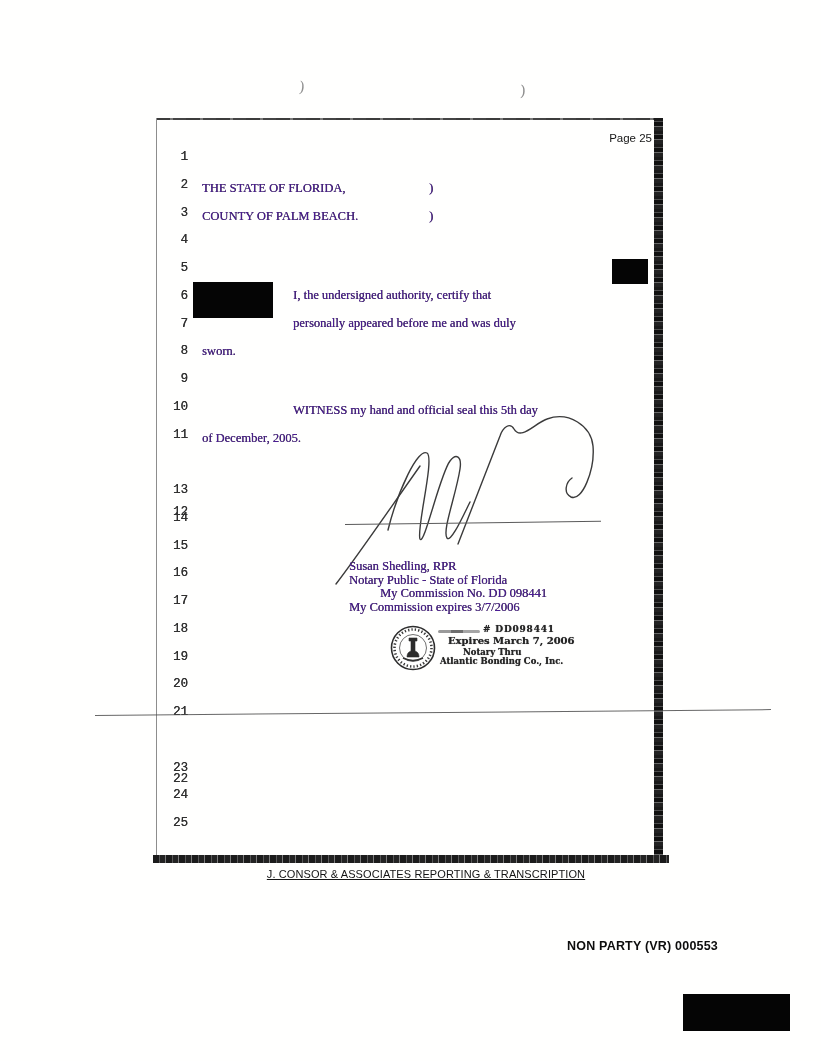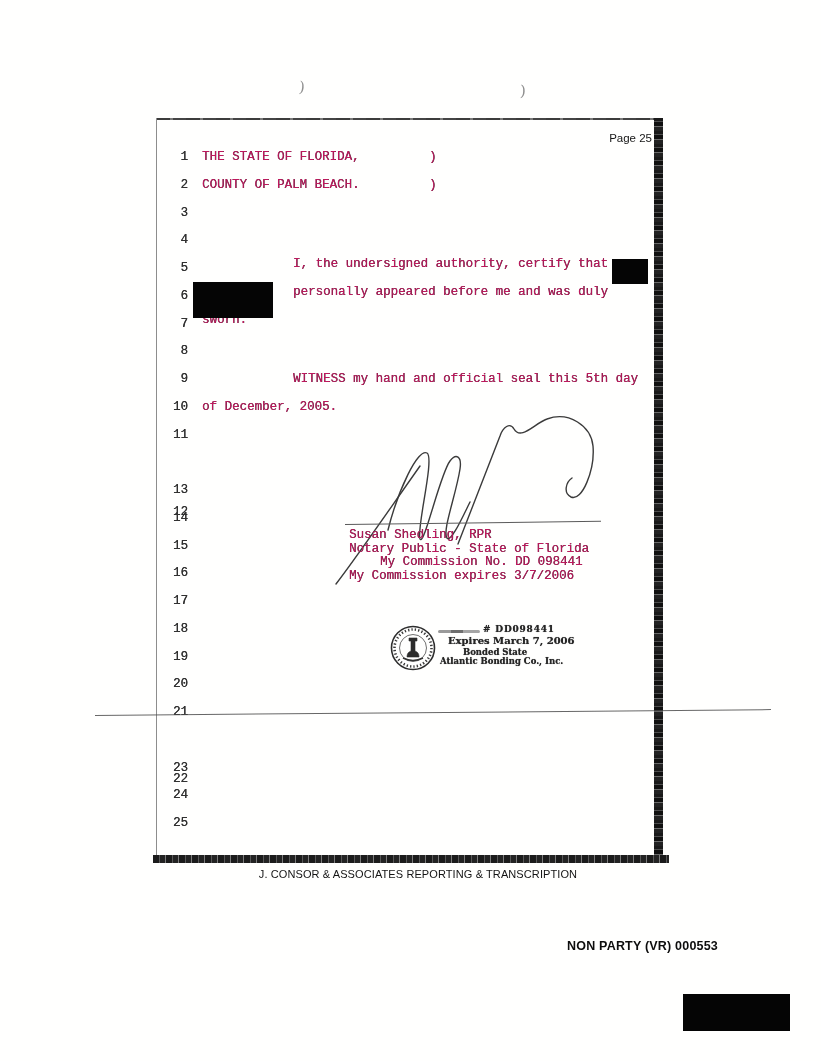--- a/index.html
+++ b/index.html
@@ -21,23 +21,23 @@
     position:absolute; left:654px; top:118px; width:9px; height:745px;
     background:repeating-linear-gradient(180deg,#191919 0 3px,#4e4e4e 3px 4px,#101010 4px 8px,#6a6a6a 8px 9px,#222 9px 13px);
   }
   .page-bottom-band{
     position:absolute; left:153px; top:855px; width:516px; height:8px;
     background:repeating-linear-gradient(90deg,#1b1b1b 0 6px,#585858 6px 7px,#232323 7px 12px,#7b7b7b 12px 13px);
   }
   
   .mono{
     position:absolute;
-    font-family:Liberation Mono, monospace;
-    font-size:12.5px; line-height:16px; color:#be185d;
-    white-space:pre; text-shadow:0.25px 0 0 #313131;
+    font-family:Liberation Serif, serif;
+    font-size:12.5px; line-height:16px; color:#4c1d95;
+    white-space:pre; text-shadow:0.25px 0 0 #313131;margin-top:31px;
   }
   .line-num{
     position:absolute; left:168px; width:20px; text-align:right;
     font-family:"Liberation Mono","DejaVu Sans Mono",monospace;
     font-size:12.5px; line-height:16px; color:#313131;
     text-shadow:0.25px 0 0 #313131;
   }
   .page-label{
     position:absolute; left:600px; top:132px; width:52px; text-align:right;
     font-size:11.5px; color:#161616;
@@ -66,22 +66,22 @@
     border-radius:2px; filter:blur(0.4px);
   }
   
   .fold-line{
     position:absolute; left:95px; top:715px; width:676px; height:1px;
     background:#4c4c4c; transform:rotate(-0.5deg); transform-origin:left center;
     opacity:0.85;
   }
   
   .footer-line{
-    position:absolute; left:164px; width:508px; text-align:center;
-    font-size:11px; color:#141414; letter-spacing:0.1px;
+    position:absolute; left:172px; width:508px; text-align:center;
+    font-size:11px; color:#141414; letter-spacing:0.1px;text-decoration:underline;
   }
   .bates{
     position:absolute; left:567px; top:939px;
     font-size:12.5px; font-weight:700; color:#0d0d0d; letter-spacing:0.2px;
   }
 </style>
 </head>
 <body>
 
 <div class="canvas">
@@ -156,21 +156,21 @@
   <svg class="seal-svg" width="50" height="50" viewBox="0 0 50 50">
     <circle cx="24" cy="24" r="21.5" fill="none" stroke="#2e2e2e" stroke-width="1.6"></circle>
     <circle cx="24" cy="24" r="18.5" fill="none" stroke="#3a3a3a" stroke-width="2.6" stroke-dasharray="1.3 2.1"></circle>
     <circle cx="24" cy="24" r="13.5" fill="none" stroke="#4a4a4a" stroke-width="0.8"></circle>
     <path d="M 20,14 h8 v3 h-2 v10 c3,1 4,3 4,6 h-12 c0,-3 1,-5 4,-6 v-10 h-2 z" fill="#2c2c2c" stroke="#2c2c2c" stroke-width="0.6"></path>
     <path d="M 14,34 q10,5 20,0" fill="none" stroke="#333" stroke-width="1.4"></path>
   </svg>
   <div class="stamp-smudge"></div>
   <span class="stamp-text" style="left:483px; top:624px; font-size:9px; letter-spacing:0.8px;"># DD098441</span>
   <span class="stamp-text" style="left:448px; top:635px; font-size:10px;">Expires March 7, 2006</span>
-  <span class="stamp-text" style="left:463px; top:646.5px; font-size:8.5px;">Bonded State</span>
+  <span class="stamp-text" style="left:463px; top:646.5px; font-size:8.5px;">Notary Thru</span>
   <span class="stamp-text" style="left:440px; top:656px; font-size:8.5px;">Atlantic Bonding Co., Inc.</span>
 
   <div class="fold-line"></div>
 
   <div class="footer-line" style="top:868px;">J. CONSOR &amp; ASSOCIATES REPORTING &amp; TRANSCRIPTION</div>
 
   <div class="bates">NON PARTY (VR) 000553</div>
 
   <div class="redaction" style="left:683px; top:994px; width:107px; height:37px;"></div>
 

